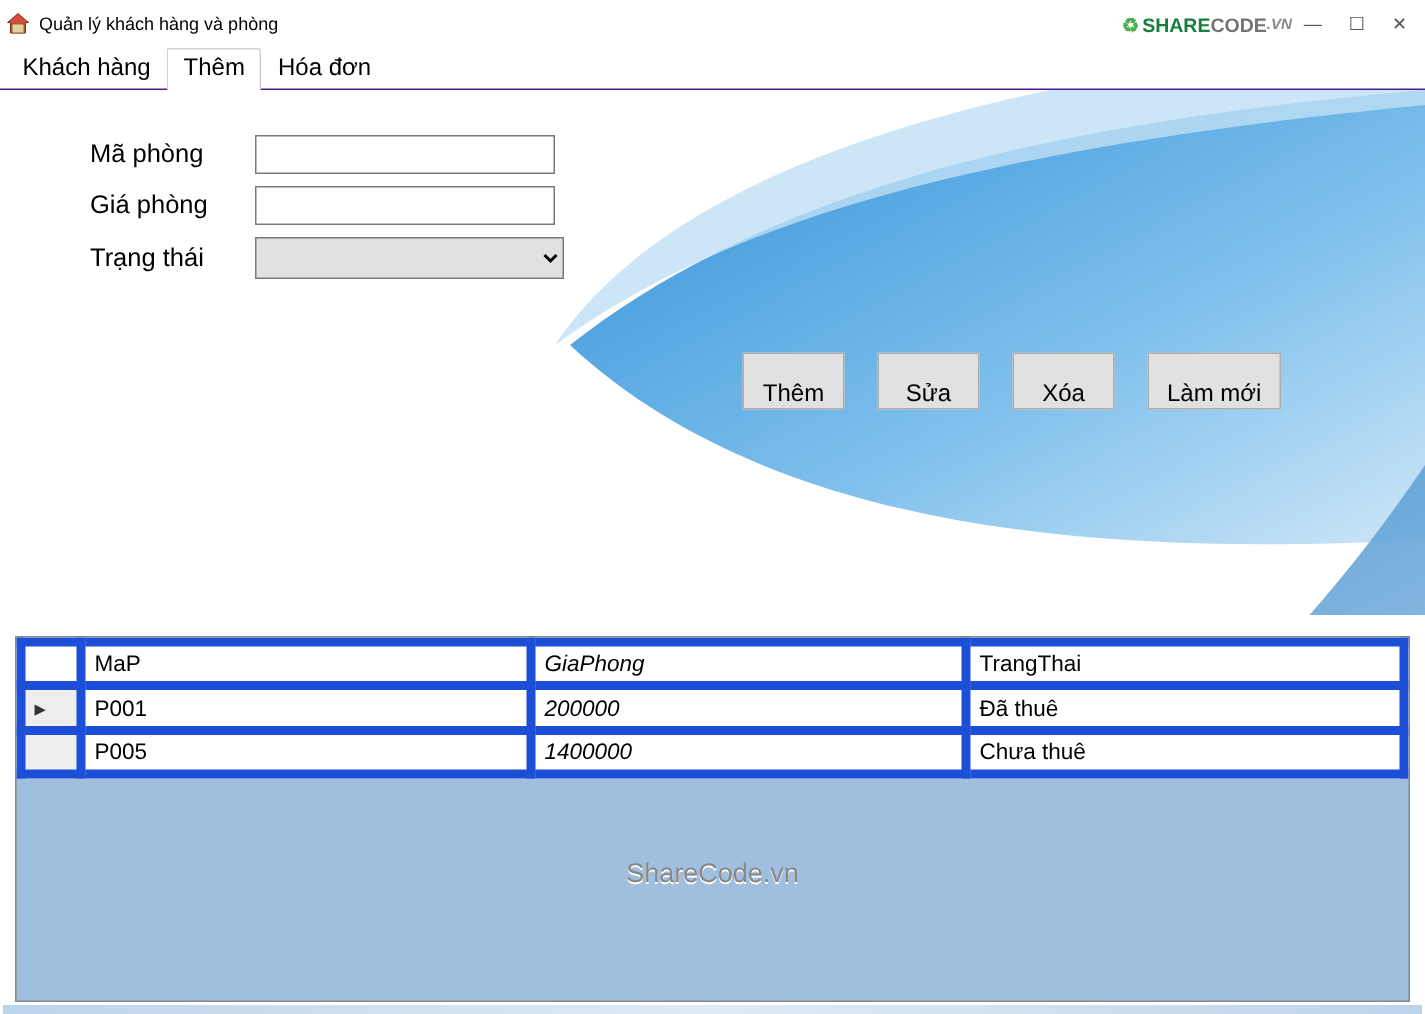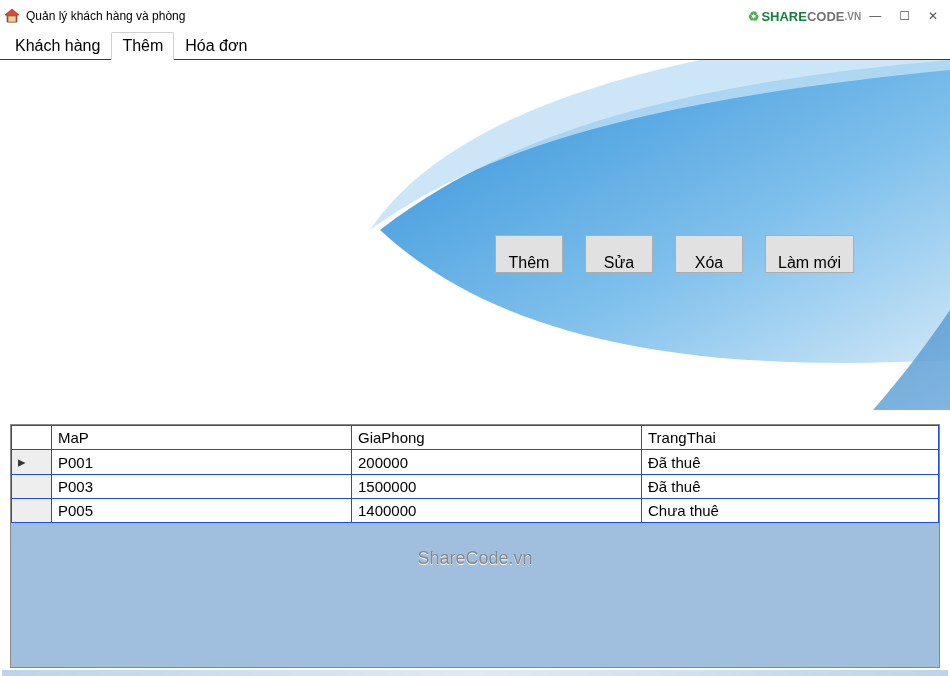--- a/index.html
+++ b/index.html
@@ -144,50 +144,50 @@
     z-index: 2;
   }
   .grid-inner { background:#fff; }
   table.grid {
     border-collapse: collapse;
     width: 100%;
     background: #fff;
     font-size: 15px;
   }
   table.grid th, table.grid td {
-    border: 1px solid #1d4ed8;
+    border: 6px solid #1d4ed8;
     padding: 3px 6px;
     text-align: left;
     font-weight: normal;
     height: 24px;
   }
   table.grid th {
     background: #fff;
   }
   .rowhdr {
     width: 40px;
     background: #eee;
     border-right: 1px solid #bbb;
     text-align: center;
     color:#333;
   }
   .col-map { width: 300px; }
-  .col-gia { width: 290px; }
+  .col-gia { width: 290px; font-style: italic; }
   .watermark1, .watermark2 {
     position: absolute;
     left: 0; right: 0;
     text-align: center;
     font-size: 18px;
     color: #888;
     text-shadow: 0 1px 0 #fff;
     pointer-events: none;
     z-index: 5;
     font-weight: 500;
   }
-  .watermark1 { top: 488px; }
+  .watermark1 { top: 512px; }
   .watermark2 { top: 622px; color:#999; }
   .bottom-strip {
     position:absolute; left:2px; right:2px; bottom:0; height:6px;
     background: linear-gradient(90deg,#bcd4ea,#e0eaf4,#bcd4ea);
     z-index:0;
   }
 </style>
 </head>
 <body>
 
@@ -197,21 +197,21 @@
       <polygon points="8,1 15,7 13,7 13,14 3,14 3,7 1,7" fill="#d84b3a" stroke="#7a1f12" stroke-width="0.6"></polygon>
       <rect x="4" y="8" width="8" height="6" fill="#e8cfa3" stroke="#7a5b2a" stroke-width="0.6"></rect>
     </svg>
   </span>
   <span>Quản lý khách hàng và phòng</span>
   <span class="spacer"></span>
   <span class="sharecode-logo">
     <span class="icon">♻</span>
     <span style="color:#15803d">SHARE</span>
       <b>CODE</b>
-      <span style="color:#888;font-size:10px;">.VN</span>
+      <span style="color:#888;font-size:10px;font-style:italic;">.VN</span>
   </span>
   <span class="win-controls">
     <span>—</span>
     <span>☐</span>
     <span>✕</span>
   </span>
 </div>
 
 <div class="tabs">
   <div class="tab">Khách hàng</div>
@@ -234,20 +234,36 @@
           <stop offset="100%" stop-color="#a6d3f2"></stop>
         </linearGradient>
       </defs>
       <path d="M950,0 L950,300 C750,310 520,300 380,170 C520,60 720,20 950,0 Z" fill="url(#g1)"></path>
       <path d="M950,250 C700,620 350,640 160,660 L950,660 Z" fill="url(#g2)" opacity="0.9"></path>
       <path d="M370,170 C480,90 640,40 950,10 L950,0 L700,0 C560,30 430,80 370,170 Z" fill="#bfe0f5" opacity="0.8"></path>
     </svg>
   </div>
 
 
+  <div class="form-area">
+    <div class="form-row">
+      <label>Mã phòng</label>
+      <input type="text" value="" style="">
+    </div>
+    <div class="form-row">
+      <label>Giá phòng</label>
+      <input type="text" value="" style="">
+    </div>
+    <div class="form-row">
+      <label>Trạng thái</label>
+      <select>
+        <option></option>
+      </select>
+    </div>
+  </div>
 
   <div class="btn-row">
     <button class="btn">Thêm</button>
     <button class="btn">Sửa</button>
     <button class="btn">Xóa</button>
     <button class="btn">Làm mới</button>
   </div>
 
   <div class="grid-wrap">
     <div class="grid-inner">
@@ -262,26 +278,20 @@
       </thead>
       <tbody id="grid-body">
             <tr>
               <td class="rowhdr">▸</td>
               <td class="col-map">P001</td>
               <td class="col-gia">200000</td>
               <td>Đã thuê</td>
             </tr>
             <tr>
               <td class="rowhdr"></td>
-              <td class="col-map">P003</td>
-              <td class="col-gia">1500000</td>
-              <td>Đã thuê</td>
-            </tr>
-            <tr>
-              <td class="rowhdr"></td>
               <td class="col-map">P005</td>
               <td class="col-gia">1400000</td>
               <td>Chưa thuê</td>
             </tr>
           </tbody>
     </table>
     </div>
   </div>
 
   <div class="watermark1">ShareCode.vn</div>

